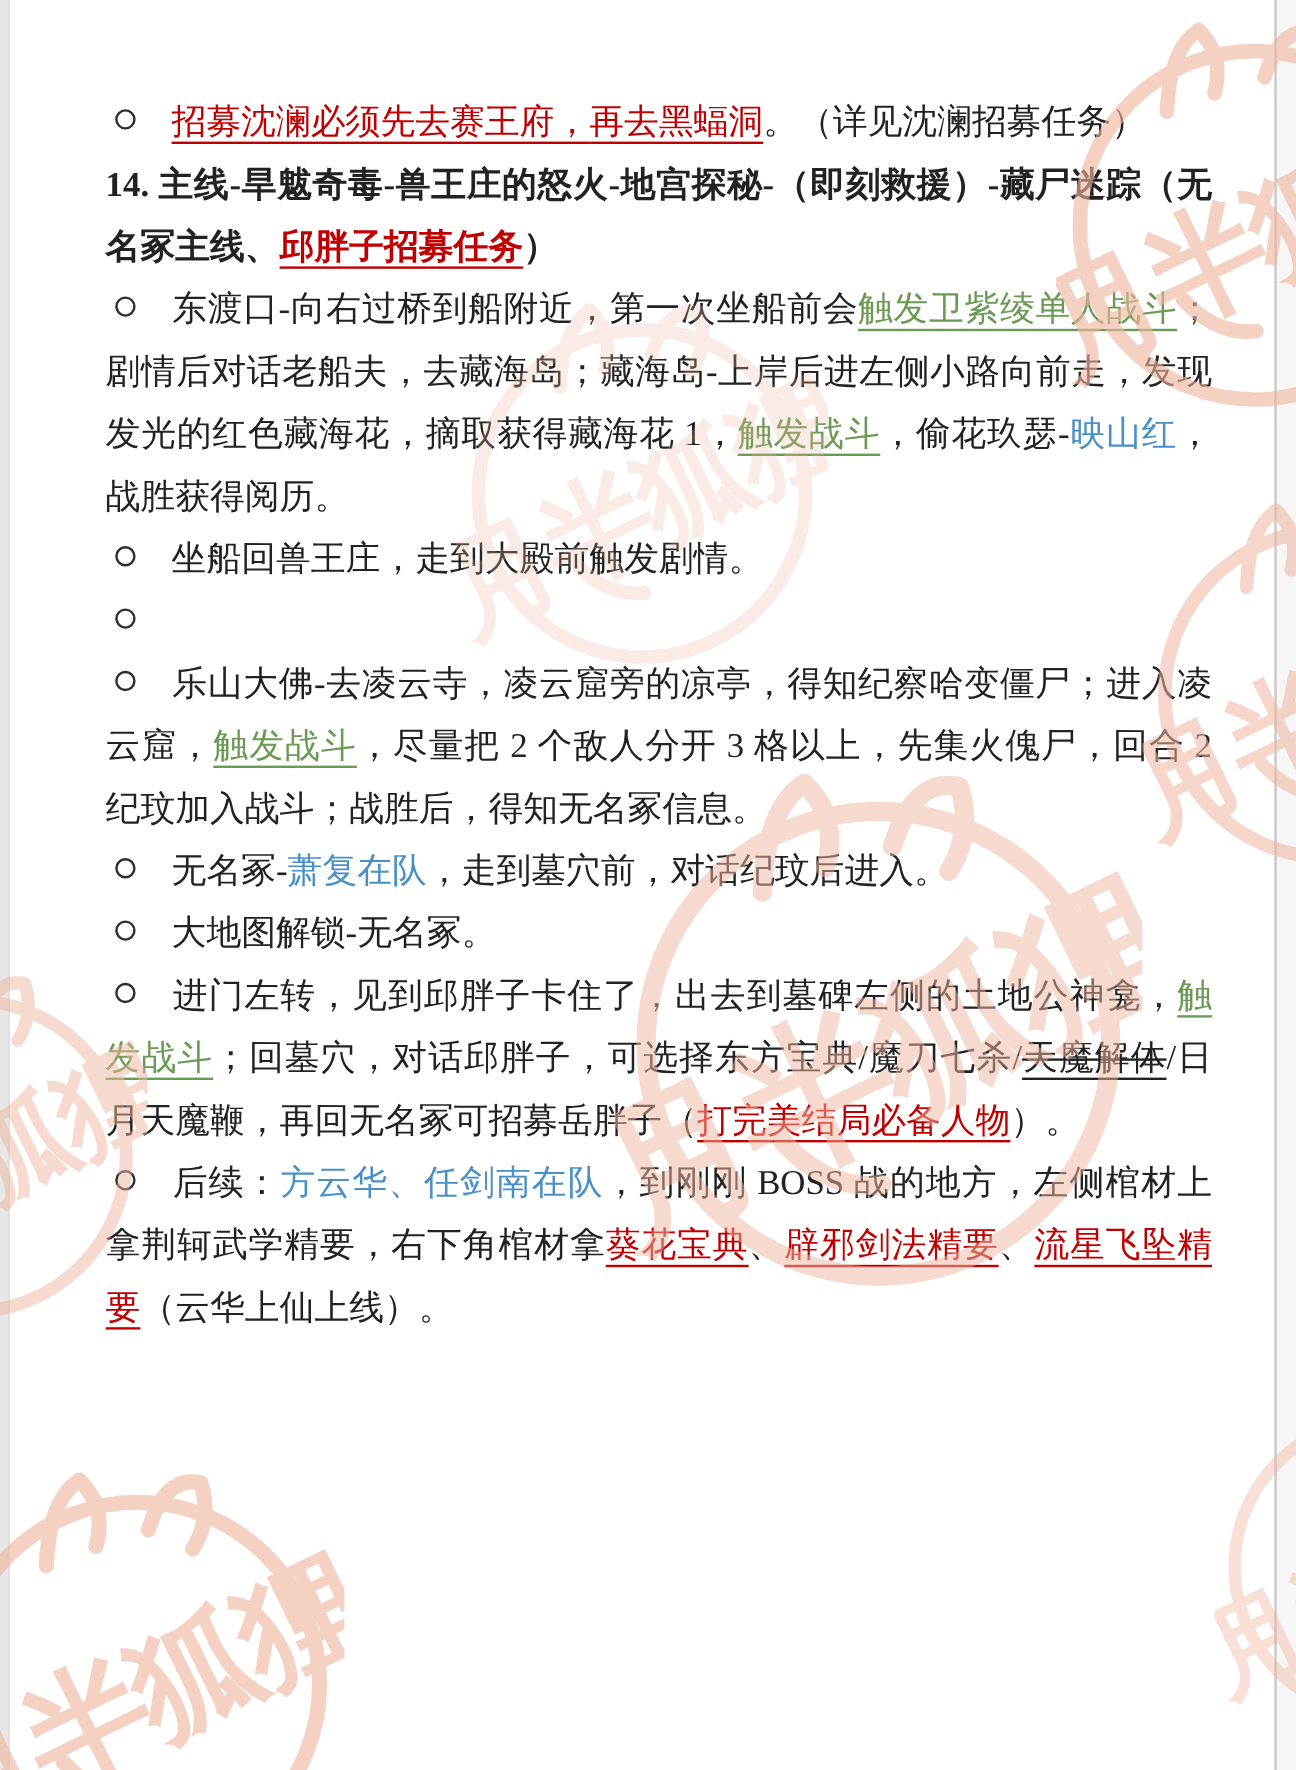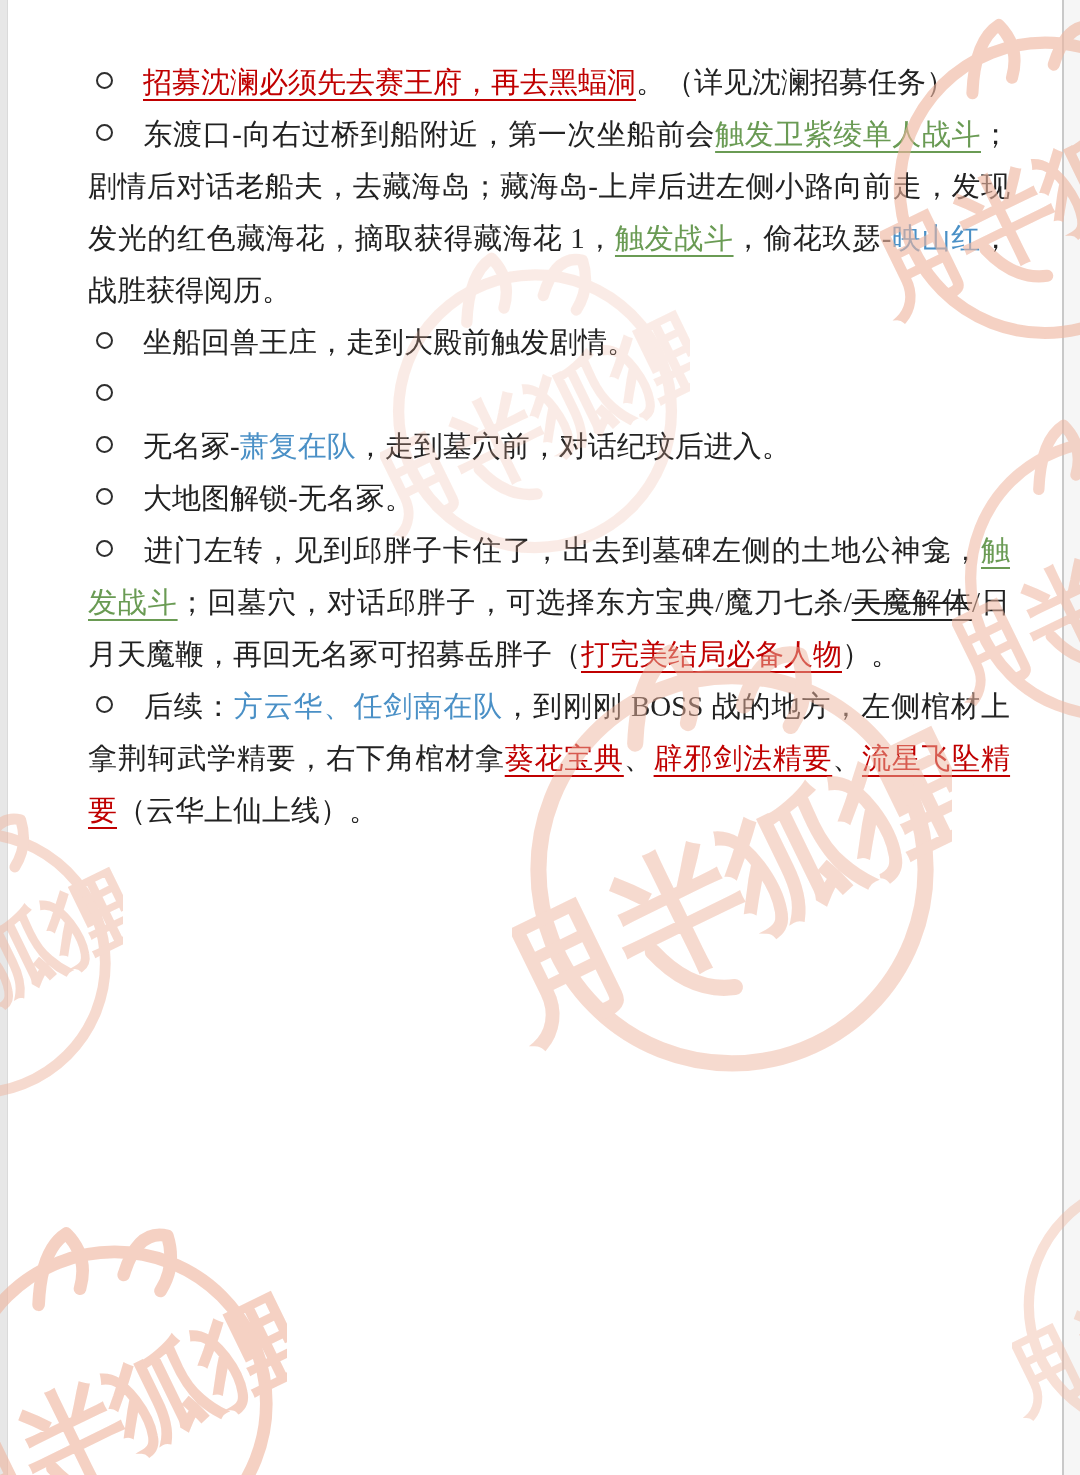--- a/index.html
+++ b/index.html
@@ -17,21 +17,21 @@
   }
   .page-edge-left{
     position:absolute;left:0;top:0;width:7px;height:100%;
     background:#e7e7e7;border-right:1px solid #dadada;
   }
   .page-edge-right{
     position:absolute;right:0;top:0;width:16px;height:100%;
     background:#f6f6f6;border-left:2px solid #c9c9c9;
   }
   .doc-content{
-    position:absolute;left:88px;top:56px;width:922px;
+    position:absolute;left:88px;top:76px;width:922px;
     color:var(--text);font-size:29px;line-height:52px;
     text-align:justify;z-index:1;
   }
   p.para{margin:0;}
   p.heading{font-weight:bold;}
   .bullet-marker{
     display:inline-block;width:13px;height:13px;
     border:2px solid #2e2e2e;border-radius:50%;
     margin:0 30px 0 8px;vertical-align:baseline;
     transform:translateY(-3px);
@@ -59,23 +59,25 @@
   .svg-defs{position:absolute;width:0;height:0;}
 </style>
 </head>
 <body>
 
 <div class="page-edge-left"></div>
 <div class="page-edge-right"></div>
 
 <div class="doc-content">
     <p class="para bullet"><span class="bullet-marker"></span><span class="run s-red">招募沈澜必须先去赛王府，</span><span class="run s-red">再去黑蝠洞</span><span class="run s-plain">。（详见沈澜招募任务）</span></p>
+    <p class="para heading"><span class="run s-plain">14. 主线-旱魃奇毒-兽王庄的怒火-地宫探秘-（即刻救援）-藏尸迷踪（无名冢主线、</span><span class="run s-red">邱胖子招募任务</span><span class="run s-plain">）</span></p>
     <p class="para bullet"><span class="bullet-marker"></span><span class="run s-plain">东渡口-向右过桥到船附近，第一次坐船前会</span><span class="run s-green">触发卫紫绫单人战斗</span><span class="run s-plain">；剧情后对话老船夫，去藏海岛；藏海岛-上岸后进左侧小路向前走，发现发光的红色藏海花，摘取获得藏海花 1，</span><span class="run s-green">触发战斗</span><span class="run s-plain">，偷花玖瑟-</span><span class="run s-blue">映山红</span><span class="run s-plain">，战胜获得阅历。</span></p>
     <p class="para bullet"><span class="bullet-marker"></span><span class="run s-plain">坐船回兽王庄，走到大殿前触发剧情。</span></p>
     <p class="para bullet"><span class="bullet-marker"></span></p>
+    <p class="para bullet"><span class="bullet-marker"></span><span class="run s-plain">乐山大佛-去凌云寺，凌云窟旁的凉亭，得知纪察哈变僵尸；进入凌云窟，</span><span class="run s-green">触发战斗</span><span class="run s-plain">，尽量把 2 个敌人分开 3 格以上，先集火傀尸，回合 2 纪玟加入战斗；战胜后，得知无名冢信息。</span></p>
     <p class="para bullet"><span class="bullet-marker"></span><span class="run s-plain">无名冢-</span><span class="run s-blue">萧复在队</span><span class="run s-plain">，走到墓穴前，对话纪玟后进入。</span></p>
     <p class="para bullet"><span class="bullet-marker"></span><span class="run s-plain">大地图解锁-无名冢。</span></p>
     <p class="para bullet"><span class="bullet-marker"></span><span class="run s-plain">进门左转，见到邱胖子卡住了，出去到墓碑左侧的土地公神龛，</span><span class="run s-green">触发战斗</span><span class="run s-plain">；回墓穴，对话邱胖子，可选择东方宝典/魔刀七杀/</span><span class="run s-strike">天魔解体</span><span class="run s-plain">/日月天魔鞭，再回无名冢可招募岳胖子（</span><span class="run s-red">打完美结局必备人物</span><span class="run s-plain">）。</span></p>
     <p class="para bullet"><span class="bullet-marker"></span><span class="run s-plain">后续：</span><span class="run s-blue">方云华、任剑南在队</span><span class="run s-plain">，到刚刚 BOSS 战的地方，左侧棺材上拿荆轲武学精要，右下角棺材拿</span><span class="run s-red">葵花宝典</span><span class="run s-plain">、</span><span class="run s-red">辟邪剑法精要</span><span class="run s-plain">、</span><span class="run s-red">流星飞坠精要</span><span class="run s-plain">（云华上仙上线）。</span></p>
   </div>
 
 <svg class="svg-defs" aria-hidden="true">
   <defs>
     <g id="fox-stamp">
       <g fill="none" stroke="currentColor" stroke-width="11" stroke-linecap="round" stroke-linejoin="round">

